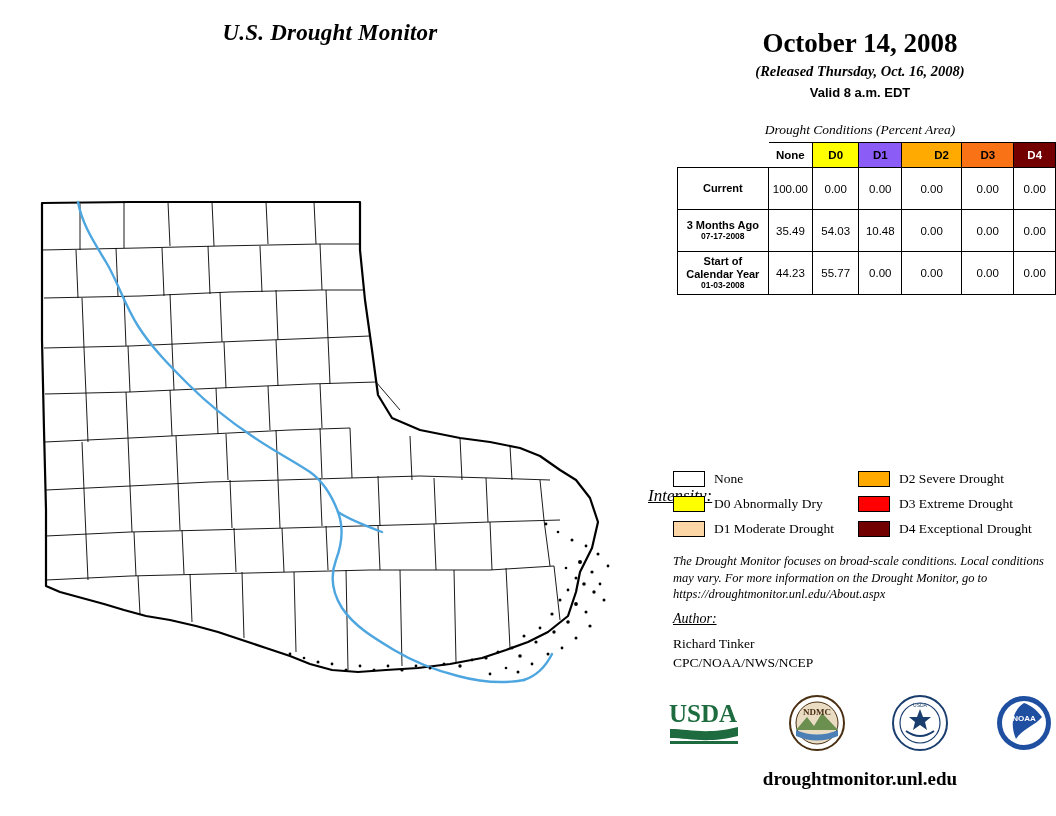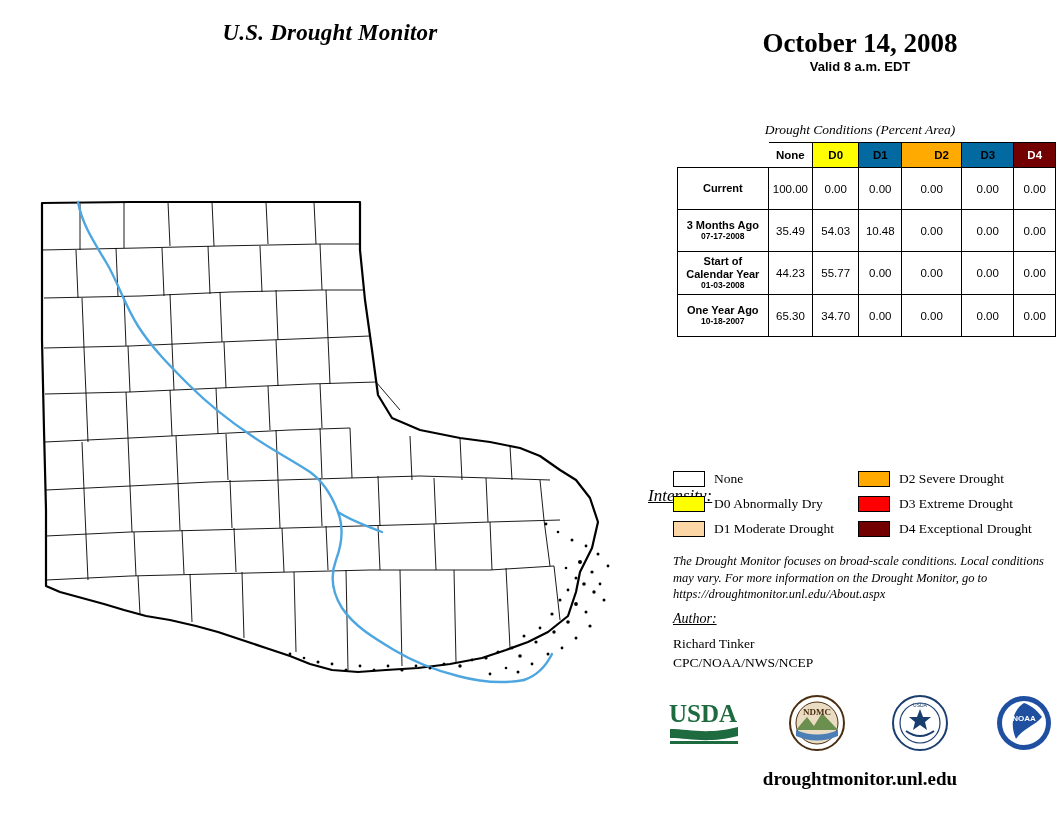--- a/index.html
+++ b/index.html
@@ -55,20 +55,21 @@
     font-family: "Liberation Serif", serif;
     font-weight: bold;
     font-style: italic;
     font-size: 14.5px;
     margin-top: 4px;
   }
   #header-valid {
     font-family: "Liberation Sans", sans-serif;
     font-weight: bold;
     font-size: 13px;
+    margin-top: 5px;
   }
 
   
   #table-caption {
     position: absolute;
     left: 664px;
     top: 122px;
     width: 392px;
     text-align: center;
     font-family: "Liberation Serif", serif;
@@ -89,23 +90,23 @@
     text-align: center;
     vertical-align: middle;
   }
   #drought-table thead th {
     height: 24px;
     font-weight: bold;
     font-size: 11.5px;
   }
   #drought-table thead th.cat-none { width: 46px; background: #ffffff; }
   #drought-table thead th.cat-d0 { width: 50px; background: #ffff00; }
-  #drought-table thead th.cat-d1 { width: 46px; background: #0369a1; }
+  #drought-table thead th.cat-d1 { width: 46px; background: #8b5cf6; }
   #drought-table thead th.cat-d2 { width: 46px; background: #ffaa00; padding-left: 20px; }
-  #drought-table thead th.cat-d3 { width: 60px; background: #0369a1; color:#000; }
+  #drought-table thead th.cat-d3 { width: 60px; background: #f97316; color:#000; }
   #drought-table thead th.cat-d4 { width: 46px; background: #730000; color: #ffffff; }
   #drought-table thead th.corner { width: 92px; border: 1px solid #fff; border-bottom: 1px solid #000; }
   #drought-table tbody td.rowlabel {
     width: 92px;
     font-weight: bold;
     font-size: 11px;
     line-height: 1.15;
     padding: 3px 4px;
   }
   #drought-table tbody td.rowlabel .sub {
@@ -219,20 +220,21 @@
 </style>
 </head>
 <body>
 
 <div id="title-block">
   <div id="title-main">U.S. Drought Monitor</div>
 </div>
 
 <div id="header-right">
   <div id="header-date">October 14, 2008</div>
+  <div id="header-released">(Released Thursday, Oct. 16, 2008)</div>
   <div id="header-valid">Valid 8 a.m. EDT</div>
 </div>
 
 <div id="table-caption">Drought Conditions (Percent Area)</div>
 <table id="drought-table">
   <thead>
     <tr>
       <th class="corner"></th>
       <th class="cat-none">None</th>
       <th class="cat-d0">D0</th>
@@ -268,32 +270,20 @@
       <td class="val">0.00</td>
     </tr>
     <tr>
       <td class="rowlabel">
         <span>Start of
 Calendar Year</span>
         <span class="sub">01-03-2008</span>
       </td>
       <td class="val">44.23</td>
       <td class="val">55.77</td>
-      <td class="val">0.00</td>
-      <td class="val">0.00</td>
-      <td class="val">0.00</td>
-      <td class="val">0.00</td>
-    </tr>
-    <tr>
-      <td class="rowlabel">
-        <span>One Year Ago</span>
-        <span class="sub">10-18-2007</span>
-      </td>
-      <td class="val">65.30</td>
-      <td class="val">34.70</td>
       <td class="val">0.00</td>
       <td class="val">0.00</td>
       <td class="val">0.00</td>
       <td class="val">0.00</td>
     </tr>
   </tbody>
 </table>
 
 <div id="intensity-title">Intensity:</div>
 <div id="legend">

